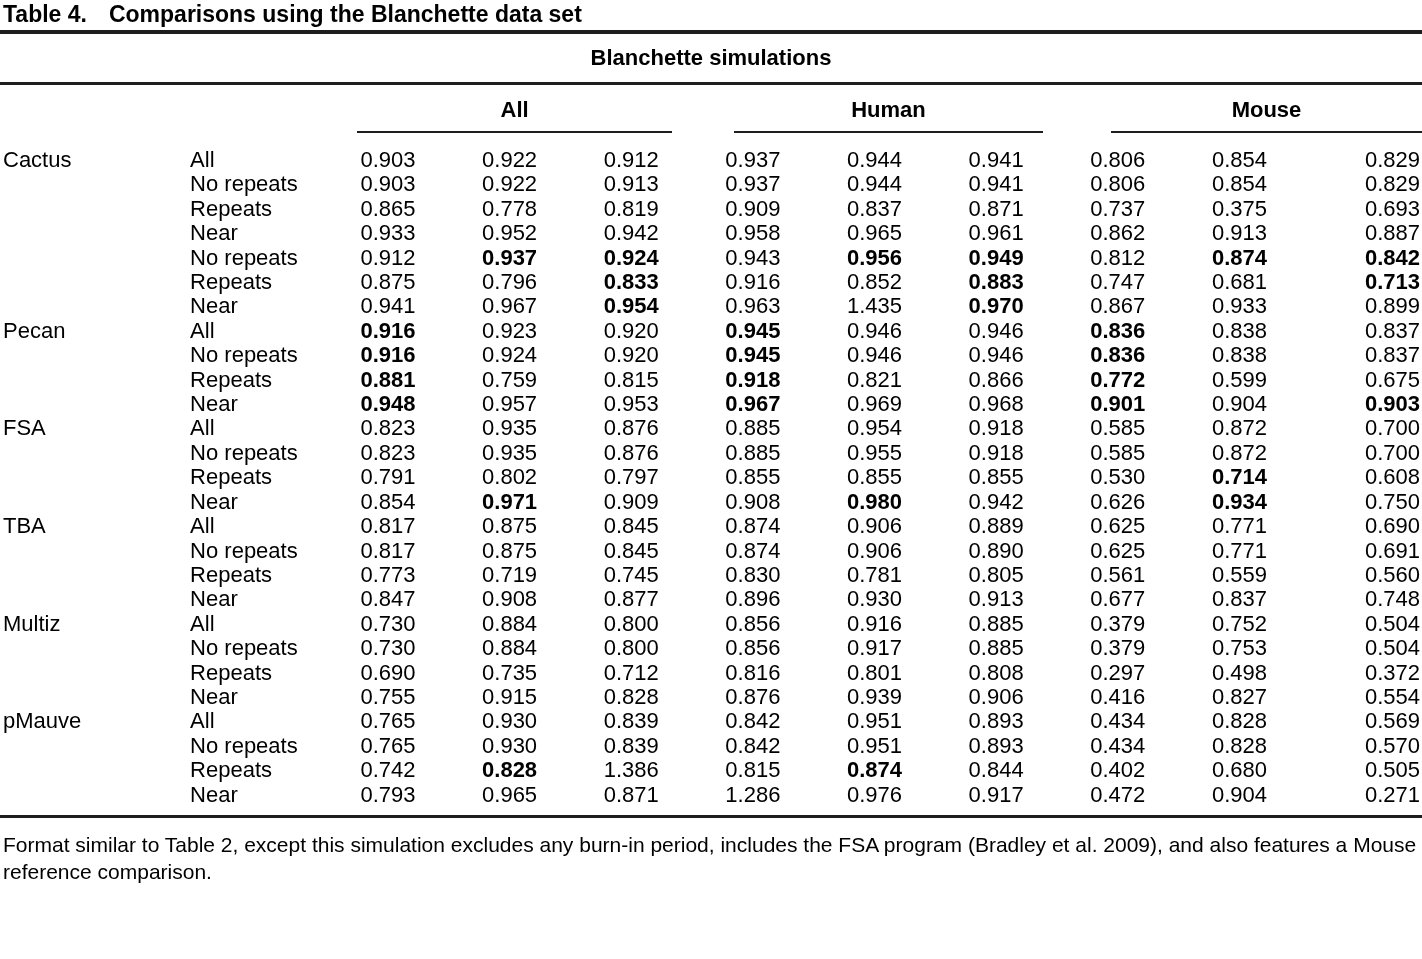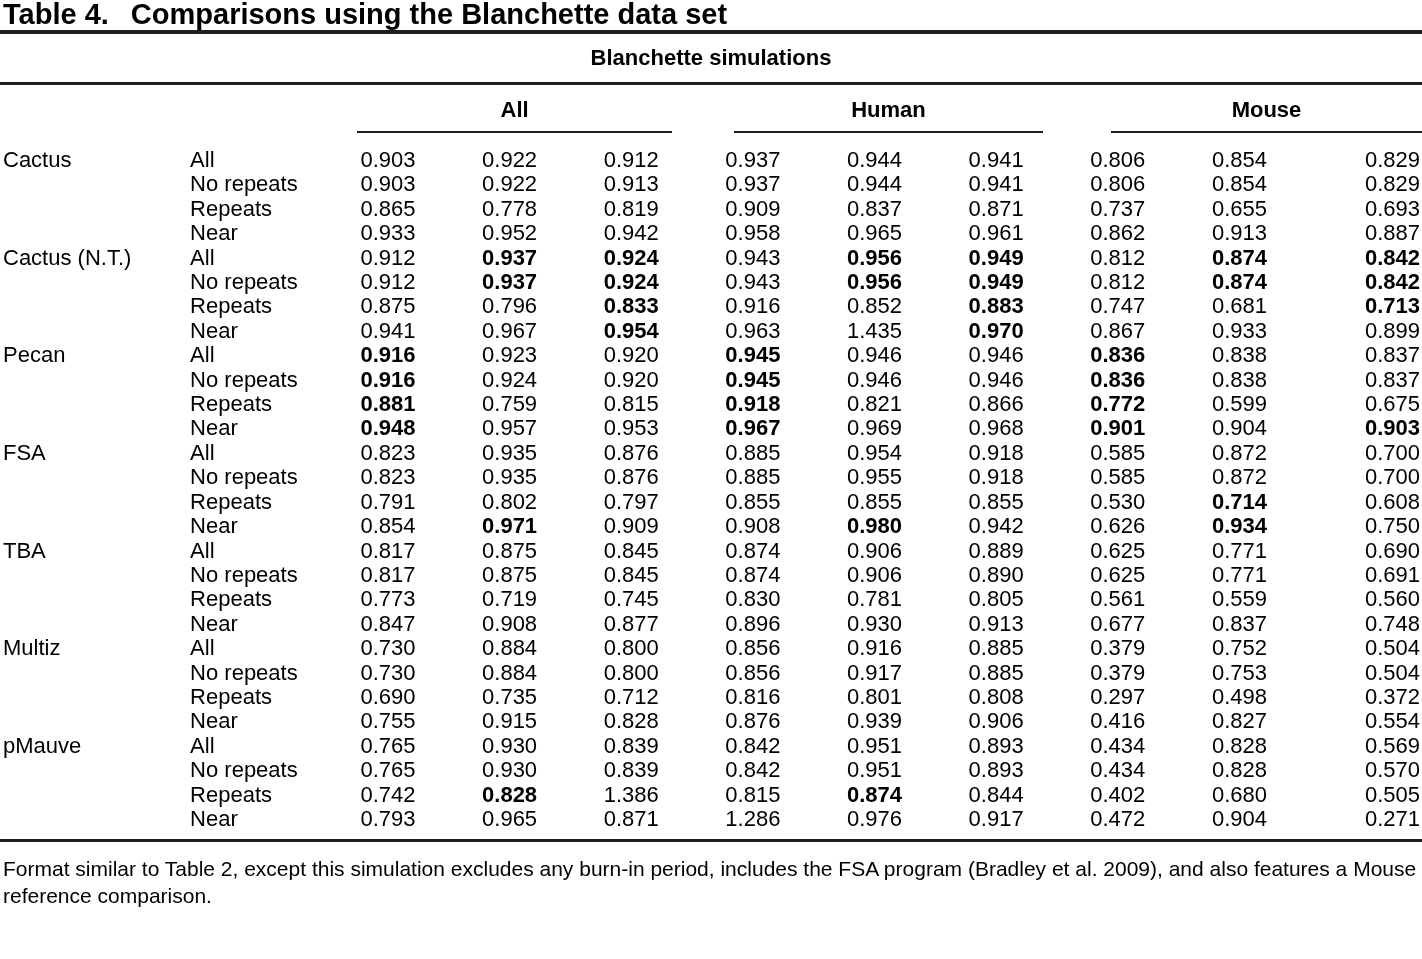--- a/index.html
+++ b/index.html
@@ -6,21 +6,21 @@
   html, body { margin: 0; padding: 0; background: #ffffff; }
   body {
     width: 1422px; height: 959px;
     font-family: "Liberation Sans", sans-serif;
     color: #000;
     overflow: hidden;
   }
   .page { width: 1422px; padding-top: 1px; }
 
   .title {
-    font-size: 29px; font-weight: bold; line-height: 24px;
+    font-size: 23px; font-weight: bold; line-height: 24px;
     padding: 1px 0 4px 3px;
     border-bottom: 4px solid #1e1e1e;
     white-space: nowrap;
   }
   .title-label { margin-right: 22px; }
 
   table {
     width: 100%; border-collapse: collapse; table-layout: fixed;
     border-bottom: 3px solid #1e1e1e;
   }
@@ -143,64 +143,51 @@
         <tr>
           <td class="c-program"></td>
           <td class="c-class">Repeats</td>
           <td class="c-num">0.865</td>
           <td class="c-num">0.778</td>
           <td class="c-num">0.819</td>
           <td class="c-num">0.909</td>
           <td class="c-num">0.837</td>
           <td class="c-num">0.871</td>
           <td class="c-num">0.737</td>
-          <td class="c-num">0.655</td>
+          <td class="c-num">0.375</td>
           <td class="c-num last">0.693</td>
         </tr>
         <tr>
           <td class="c-program"></td>
           <td class="c-class">Near</td>
           <td class="c-num">0.933</td>
           <td class="c-num">0.952</td>
           <td class="c-num">0.942</td>
           <td class="c-num">0.958</td>
           <td class="c-num">0.965</td>
           <td class="c-num">0.961</td>
           <td class="c-num">0.862</td>
           <td class="c-num">0.913</td>
           <td class="c-num last">0.887</td>
         </tr>
         <tr>
-          <td class="c-program">Cactus (N.T.)</td>
-          <td class="c-class">All</td>
+          <td class="c-program"></td>
+          <td class="c-class">No repeats</td>
           <td class="c-num">0.912</td>
           <td class="c-num bold">0.937</td>
           <td class="c-num bold">0.924</td>
           <td class="c-num">0.943</td>
           <td class="c-num bold">0.956</td>
           <td class="c-num bold">0.949</td>
           <td class="c-num">0.812</td>
           <td class="c-num bold">0.874</td>
           <td class="c-num last bold">0.842</td>
         </tr>
         <tr>
           <td class="c-program"></td>
-          <td class="c-class">No repeats</td>
-          <td class="c-num">0.912</td>
-          <td class="c-num bold">0.937</td>
-          <td class="c-num bold">0.924</td>
-          <td class="c-num">0.943</td>
-          <td class="c-num bold">0.956</td>
-          <td class="c-num bold">0.949</td>
-          <td class="c-num">0.812</td>
-          <td class="c-num bold">0.874</td>
-          <td class="c-num last bold">0.842</td>
-        </tr>
-        <tr>
-          <td class="c-program"></td>
           <td class="c-class">Repeats</td>
           <td class="c-num">0.875</td>
           <td class="c-num">0.796</td>
           <td class="c-num bold">0.833</td>
           <td class="c-num">0.916</td>
           <td class="c-num">0.852</td>
           <td class="c-num bold">0.883</td>
           <td class="c-num">0.747</td>
           <td class="c-num">0.681</td>
           <td class="c-num last bold">0.713</td>

